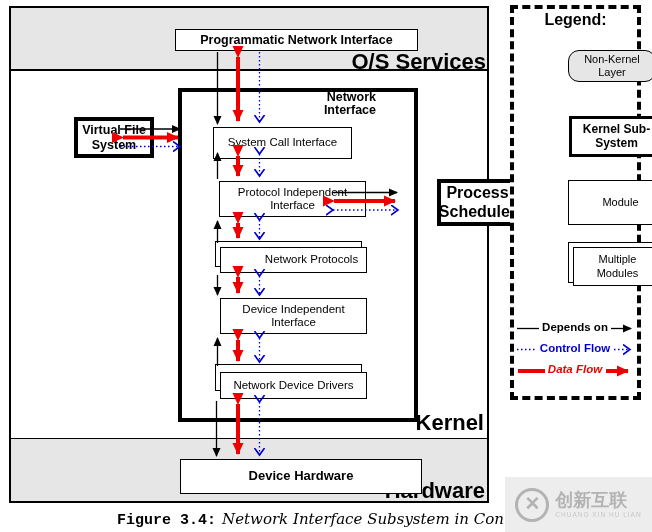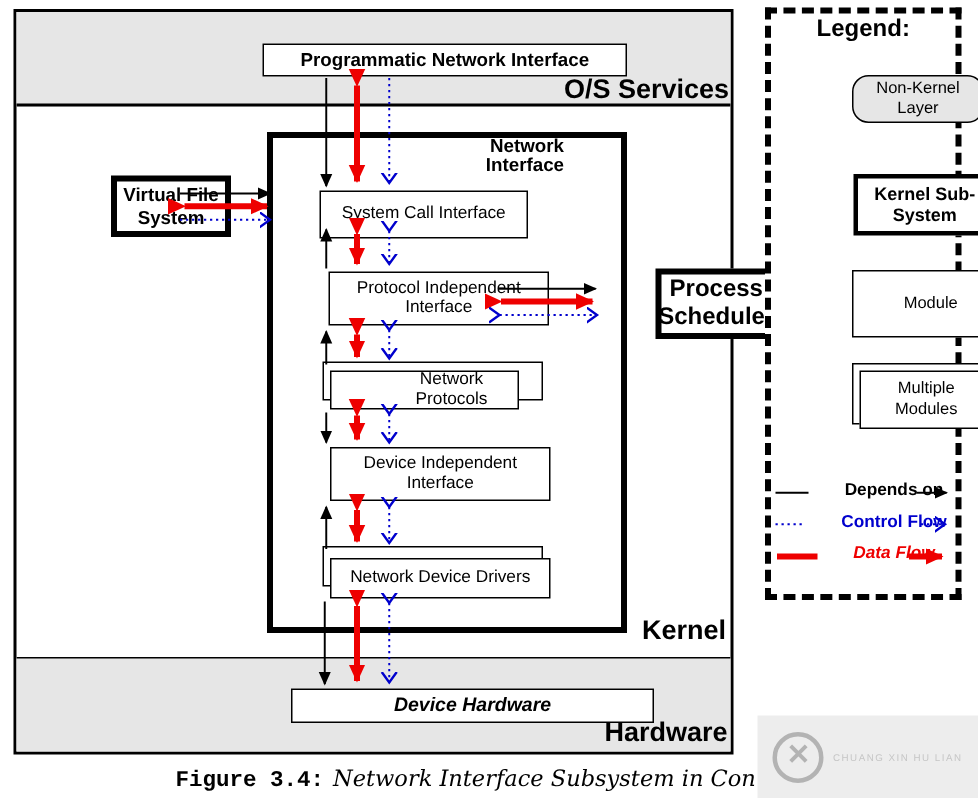--- a/index.html
+++ b/index.html
@@ -15,27 +15,27 @@
   .outer { left:9px; top:6px; width:480px; height:497px; border:2px solid #000; background:#fff; }
   .band-top { position:absolute; left:0; top:0; right:0; height:63px; background:var(--c-band); border-bottom:2px solid #000; box-sizing:border-box; }
   .band-bottom { position:absolute; left:0; bottom:0; right:0; height:63px; background:var(--c-band); border-top:1px solid #000; box-sizing:border-box; }
 
   
   .node { background:#fff; border:1px solid #000; font-size:11.5px; line-height:1.15;margin-left:36px; }
   .bold { font-weight:bold; }
   .thick3 { border-width:3px; }
   .thick4 { border-width:4px; }
 
-  .section-lbl { font-weight:bold; font-size:18px; text-align:right; letter-spacing:0; }
+  .section-lbl { font-weight:bold; font-size:22px; text-align:right; letter-spacing:0; }
 
   
   .legend { left:510px; top:5px; width:131px; height:395px; border:4px dashed #000; background:#fff; }
   .lg-title { left:510px; top:11px; width:131px; text-align:center; font-weight:bold; font-size:16px; }
   .lg-item { font-size:11px; line-height:1.2; }
-  .lg-arrow-lbl { font-weight:bold; font-size:11.5px; text-align:center; background:#fff; padding:0 1px;margin-left:21px; }
+  .lg-arrow-lbl { font-weight:bold; font-size:11.5px; text-align:center; background:#fff; padding:0 1px; }
 
   svg.overlay { position:absolute; left:0; top:0; z-index:5; pointer-events:none; }
   .st-b { stroke:var(--c-dep); stroke-width:1.3px; fill:none; }
   .st-r { stroke:var(--c-dat); stroke-width:4px; fill:none; }
   .st-c { stroke:var(--c-ctl); stroke-width:1.3px; fill:none; stroke-dasharray:1.5 2.5; }
   #mb path { fill:var(--c-dep); }
   #mr path { fill:var(--c-dat); }
   #mc path { fill:none; stroke:var(--c-ctl); stroke-width:1.6px; }
 
   
@@ -76,29 +76,29 @@
 
   <div class="abs node ctr" style="left:177px; top:127px; width:139px; height:32px;">System Call Interface</div>
 
   <div class="abs node ctr pre" style="left:183px; top:181px; width:147px; height:36px;">Protocol Independent
 Interface</div>
 
   <div class="abs node thick4 bold ctr pre" style="left:401px; top:179px; width:81px; height:47px; font-size:16px;">Process
 Scheduler</div>
 
   <div class="abs node" style="left:179px; top:241px; width:147px; height:26px;"></div>
-  <div class="abs node ctr" style="left:184px; top:247px; width:126px; height:26px;padding-left:36px;">Network Protocols</div>
+  <div class="abs node ctr" style="left:184px; top:247px; width:147px; height:26px;padding-left:36px;">Network Protocols</div>
 
   <div class="abs node ctr pre" style="left:184px; top:298px; width:147px; height:36px;">Device Independent
 Interface</div>
 
   <div class="abs node" style="left:179px; top:364px; width:147px; height:27px;"></div>
   <div class="abs node ctr" style="left:184px; top:372px; width:147px; height:27px;">Network Device Drivers</div>
 
-  <div class="abs node bold ctr" style="left:158px; top:459px; width:242px; height:23px; font-size:13px;font-style:italic;">Device Hardware</div>
+  <div class="abs node bold ctr" style="left:144px; top:459px; width:242px; height:35px; font-size:13px;">Device Hardware</div>
 
   <div class="abs legend"></div>
   <div class="abs lg-title">Legend:</div>
 
   <div class="abs node ctr pre lg-item" style="left:532px; top:50px; width:88px; height:32px; background:var(--c-band);border-radius:11px;">Non-Kernel
 Layer</div>
   <div class="abs node thick3 bold ctr pre" style="left:533px; top:116px; width:95px; height:41px; font-size:12px;">Kernel Sub-
 System</div>
   <div class="abs node ctr lg-item" style="left:532px; top:180px; width:89px; height:45px;padding-left:16px;">Module</div>
   <div class="abs node" style="left:532px; top:242px; width:87px; height:41px;"></div>
@@ -162,17 +162,18 @@
     <line class="st-r" x1="606" y1="371" x2="628" y2="371" marker-end="url(#mr)"></line>
   </svg>
 
   <div class="abs caption">
     <span class="cap-prefix">Figure 3.4:</span><span class="cap-title">Network Interface Subsystem in Con</span>
   </div>
 
   <div class="abs watermark">
     <div class="wm-logo">✕</div>
     <div>
+      <div class="wm-name">创新互联</div>
       <div class="wm-sub">CHUANG XIN HU LIAN</div>
     </div>
   </div>
 
 </div>
 
 </body></html>

